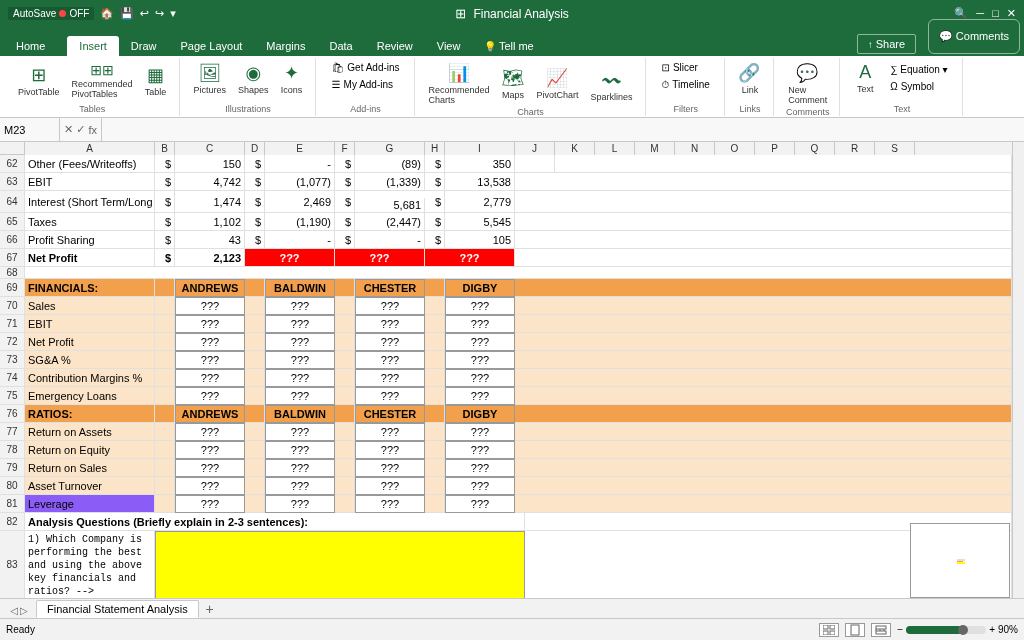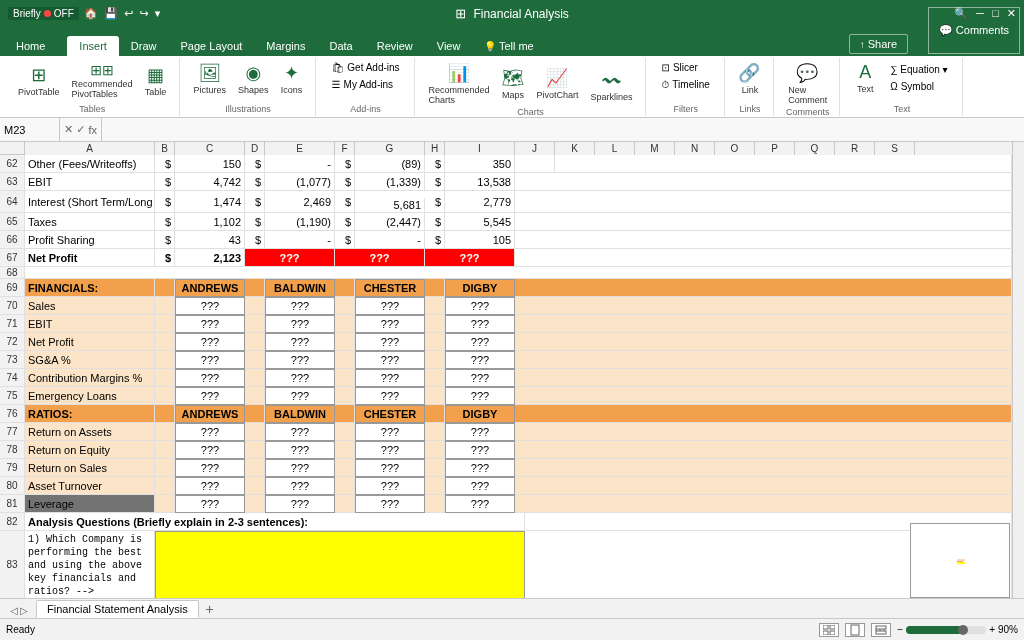--- a/index.html
+++ b/index.html
@@ -228,21 +228,21 @@
     #grid-container::-webkit-scrollbar-thumb { background: #c0c0c0; border-radius: 3px; }
   </style>
 </head>
 <body>
 
 <div style="position: relative; width: 1024px; height: 640px; overflow: hidden;">
 
   <div id="titlebar">
     <div class="left">
       <div class="autosave-badge">
-        <span>Briefly</span>
+        <span>AutoSave</span>
         <span class="dot-off"></span>
         <span>OFF</span>
       </div>
       <span style="cursor:pointer;">🏠</span>
       <span style="cursor:pointer;">💾</span>
       <span style="cursor:pointer;">↩</span>
       <span style="cursor:pointer;">↪</span>
       <span style="cursor:pointer;">▾</span>
     </div>
     <div class="center">
@@ -264,21 +264,21 @@
     <button class="ribbon-tab">Page Layout</button>
     <button class="ribbon-tab">Margins</button>
     <button class="ribbon-tab">Data</button>
     <button class="ribbon-tab">Review</button>
     <button class="ribbon-tab">View</button>
     <button class="ribbon-tab" style="display:flex;align-items:center;gap:2px;"><span style="font-size:10px;">💡</span>Tell me</button>
     <div style="flex:1;"></div>
     <button class="ribbon-tab" style="background:transparent;color:white;border:1px solid rgba(255,255,255,0.5);border-radius:2px;padding:3px 10px;margin-bottom:2px;font-size:11px;">
       <span style="font-size:10px;">↑</span> Share
     </button>
-    <button class="ribbon-tab" style="background:transparent;color:white;border:1px solid rgba(255,255,255,0.5);border-radius:0;padding:16px 10px;margin-bottom:2px;font-size:11px;margin-left:20px;">
+    <button class="ribbon-tab" style="background:transparent;color:white;border:1px solid rgba(255,255,255,0.5);border-radius:6px;padding:10px 10px;margin-bottom:2px;font-size:11px;margin-left:12px;">
       💬 Comments
     </button>
   </div>
 
   <div id="ribbon-content">
 
     <div class="ribbon-group">
       <div class="ribbon-group-items">
         <div class="ribbon-btn">
           <span class="icon">⊞</span>
@@ -690,21 +690,21 @@
       <div class="cell" style="width:20px; min-width:20px; background:#fce4c8;"></div>
       <div class="cell cell-center" style="width:70px; min-width:70px; border:1px solid #999;">???</div>
       <div class="cell" style="width:20px; min-width:20px; background:#fce4c8;"></div>
       <div class="cell cell-center" style="width:70px; min-width:70px; border:1px solid #999;">???</div>
       <div class="cell" style="width:20px; min-width:20px; background:#fce4c8;"></div>
       <div class="cell cell-center" style="width:70px; min-width:70px; border:1px solid #999;">???</div>
       <div class="cell" style="flex:1; background:#fce4c8;"></div>
     </div>
           <div class="grid-row">
       <div class="row-num">81</div>
-      <div class="cell" style="width:130px; min-width:130px; background:#737373;text-align:center;">Leverage</div>
+      <div class="cell" style="width:130px; min-width:130px; background:#8b5cf6;text-align:center;">Leverage</div>
       <div class="cell" style="width:20px; min-width:20px; background:#fce4c8;"></div>
       <div class="cell cell-center" style="width:70px; min-width:70px; border:1px solid #999;">???</div>
       <div class="cell" style="width:20px; min-width:20px; background:#fce4c8;"></div>
       <div class="cell cell-center" style="width:70px; min-width:70px; border:1px solid #999;">???</div>
       <div class="cell" style="width:20px; min-width:20px; background:#fce4c8;"></div>
       <div class="cell cell-center" style="width:70px; min-width:70px; border:1px solid #999;">???</div>
       <div class="cell" style="width:20px; min-width:20px; background:#fce4c8;"></div>
       <div class="cell cell-center" style="width:70px; min-width:70px; border:1px solid #999;">???</div>
       <div class="cell" style="flex:1; background:#fce4c8;"></div>
     </div>

